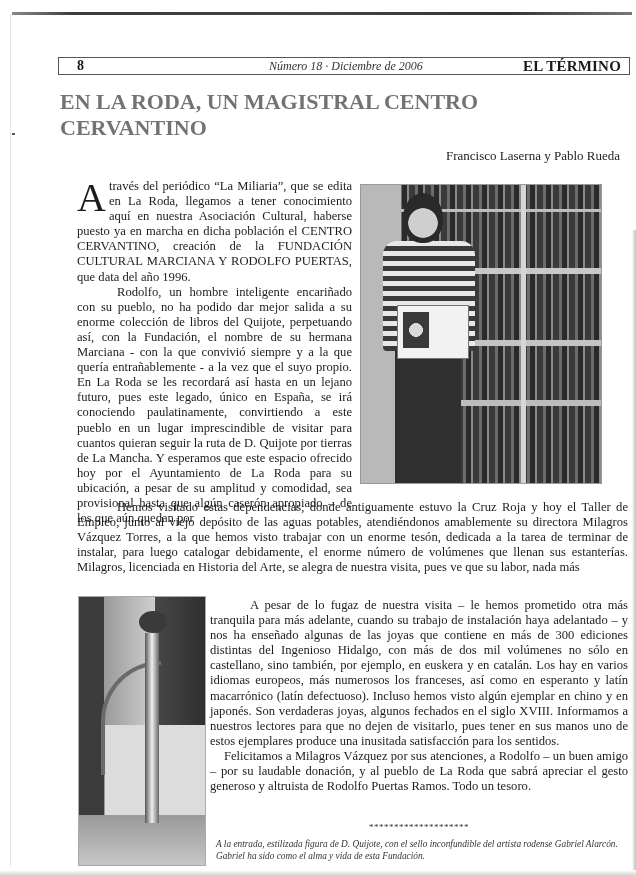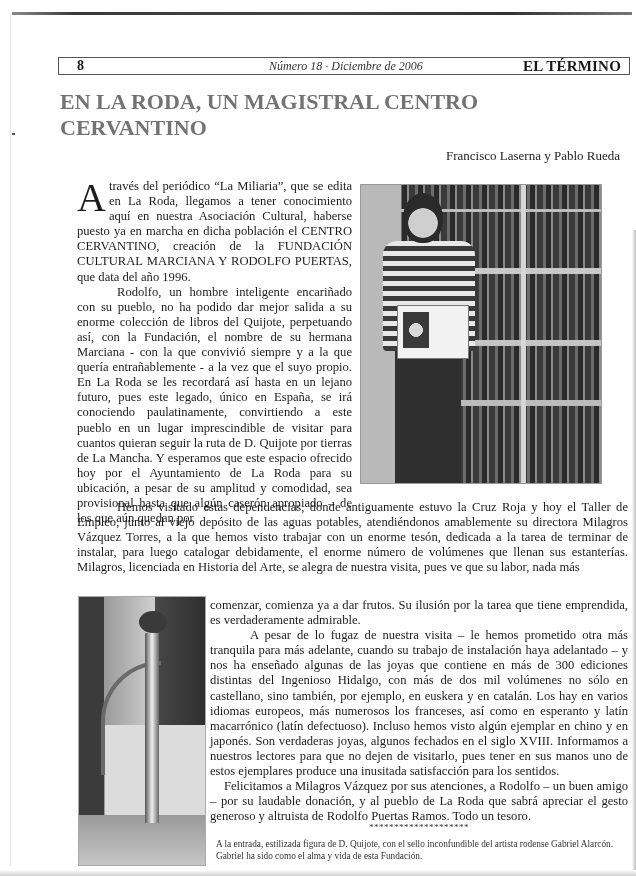--- a/index.html
+++ b/index.html
@@ -225,20 +225,21 @@
       width: 418px;
       text-align: center;
       font-size: 9px;
       letter-spacing: 0.5px;
       color: #333;
     }
     .caption {
       position: absolute;
       left: 216px; top: 838px;
       width: 410px;
+      font-style: italic;
       font-size: 9.3px;
       line-height: 12px;
       color: #333;
     }
   </style>
 </head>
 <body>
 
 <div class="scan-edge-top"></div>
 <div class="scan-edge-left"></div>
@@ -282,20 +283,19 @@
 
 <div class="photo-quijote">
   <div class="wall-lower"></div>
   <div class="floor"></div>
   <div class="statue-arm"></div>
   <div class="statue-body"></div>
   <div class="statue-head"></div>
 </div>
 
 <div class="col-wrap body-text">
-  <p>comenzar, comienza ya a dar frutos. Su ilusión por la tarea que tiene emprendida, es verdaderamente admirable.</p>
   <p class="indent">A pesar de lo fugaz de nuestra visita – le hemos prometido otra más tranquila para más adelante, cuando su trabajo de instalación haya adelantado – y nos ha enseñado algunas de las joyas que contiene en más de 300 ediciones distintas del Ingenioso Hidalgo, con más de dos mil volúmenes no sólo en castellano, sino también, por ejemplo, en euskera y en catalán. Los hay en varios idiomas europeos, más numerosos los franceses, así como en esperanto y latín macarrónico (latín defectuoso). Incluso hemos visto algún ejemplar en chino y en japonés. Son verdaderas joyas, algunos fechados en el siglo XVIII. Informamos a nuestros lectores para que no dejen de visitarlo, pues tener en sus manos uno de estos ejemplares produce una inusitada satisfacción para los sentidos.</p>
   <p class="indent" style="text-indent:14px">Felicitamos a Milagros Vázquez por sus atenciones, a Rodolfo  – un buen amigo – por su laudable donación, y al pueblo de La Roda que sabrá apreciar el gesto generoso y altruista de Rodolfo Puertas Ramos. Todo un tesoro.</p>
 </div>
 
 <div class="stars">********************</div>
 
 <div class="caption">A la entrada, estilizada figura de D. Quijote, con el sello inconfundible del artista rodense Gabriel Alarcón. Gabriel ha sido como el alma y vida de esta Fundación.</div>
 
 </body></html>

